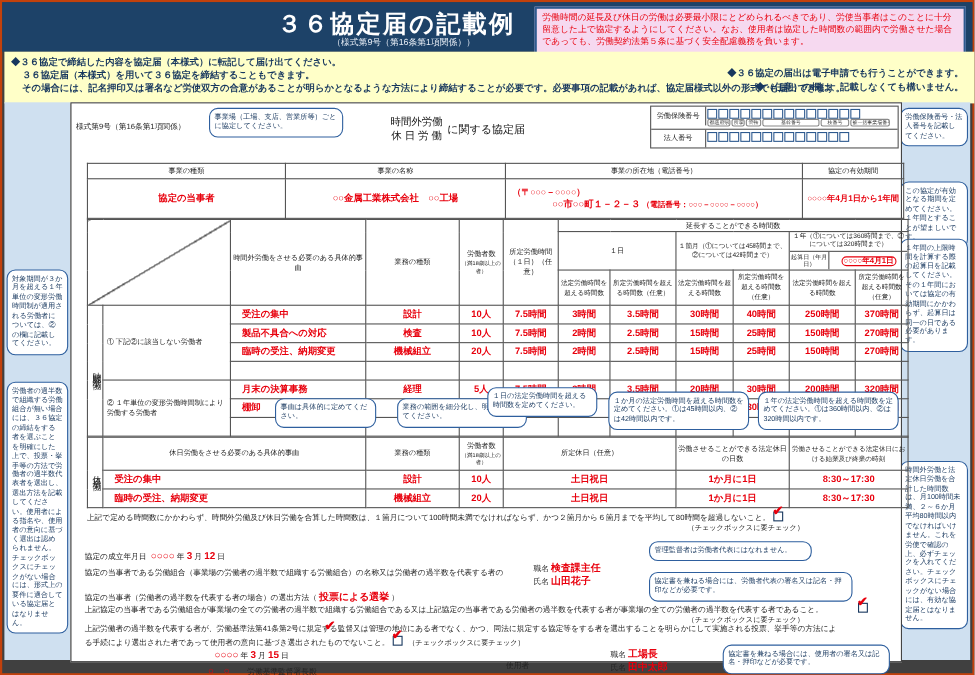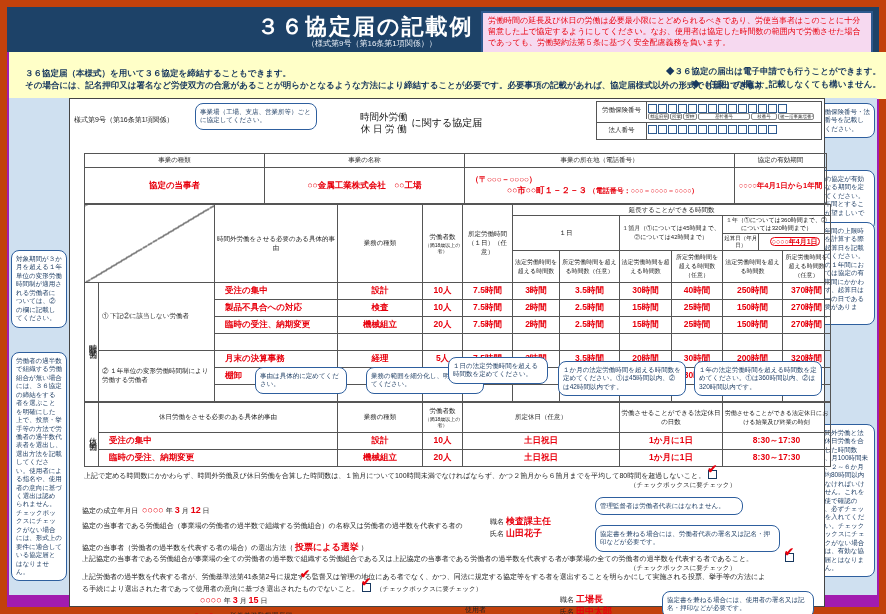--- a/index.html
+++ b/index.html
@@ -1,18 +1,18 @@
 <!DOCTYPE html>
 <html><head>
 <meta charset="utf-8">
 <style>
   * { margin:0; padding:0; box-sizing:border-box; }
   html,body { width:886px; height:614px; }
   body { font-family:"Liberation Sans", sans-serif; position:relative; background:#cfe0f0; overflow:hidden; }
-  .page { position:absolute; inset:0; border:7px solid #c2410c; background:#a21caf; }
+  .page { position:absolute; inset:0; border:2px solid #c2410c; background:#404040; }
 
   
   .topbar { position:absolute; left:0; top:0; width:100%; height:45px; background:#1d4268; color:#fff; }
   .topbar .ttl { position:absolute; left:250px; top:5px; font-size:22px; font-weight:bold; letter-spacing:2px; }
   .topbar .sub { position:absolute; left:300px; top:31px; font-size:8px; color:#e8eef6; }
   .notice { position:absolute; right:6px; top:4px; width:392px; height:56px; background:#f6d9f0; border:2px solid #2e5a8f; color:#e8000d; font-size:8px; line-height:1.35; padding:3px 5px; }
 
   
   .yellow { position:absolute; left:2px; top:45px; width:882px; height:47px; background:#ffffc8; color:#17375e; font-weight:bold; font-size:8.5px; line-height:1.35; }
   .yellow .l1 { position:absolute; left:6px; top:4px; }
@@ -80,20 +80,21 @@
 
 <div class="page">
 
   <div class="topbar">
     <div class="ttl">３６協定届の記載例</div>
     <div class="sub">（様式第9号（第16条第1項関係））</div>
   </div>
   <div class="notice">労働時間の延長及び休日の労働は必要最小限にとどめられるべきであり、労使当事者はこのことに十分留意した上で協定するようにしてください。なお、使用者は協定した時間数の範囲内で労働させた場合であっても、労働契約法第５条に基づく安全配慮義務を負います。</div>
 
   <div class="yellow">
+    <div class="l1">◆３６協定で締結した内容を協定届（本様式）に転記して届け出てください。</div>
     <div class="l2">３６協定届（本様式）を用いて３６協定を締結することもできます。</div>
     <div class="l3">その場合には、記名押印又は署名など労使双方の合意があることが明らかとなるような方法により締結することが必要です。必要事項の記載があれば、協定届様式以外の形式でも届出できます。</div>
     <div class="r1">◆３６協定の届出は電子申請でも行うことができます。</div>
     <div class="r2">◆（任意）の欄は、記載しなくても構いません。</div>
   </div>
 
   <div class="front-tab">表面</div>
 
   <div class="sb sb-l">
     <div class="co" style="top:152px;">対象期間が３か月を超える１年単位の変形労働時間制が適用される労働者については、②の欄に記載してください。</div>

